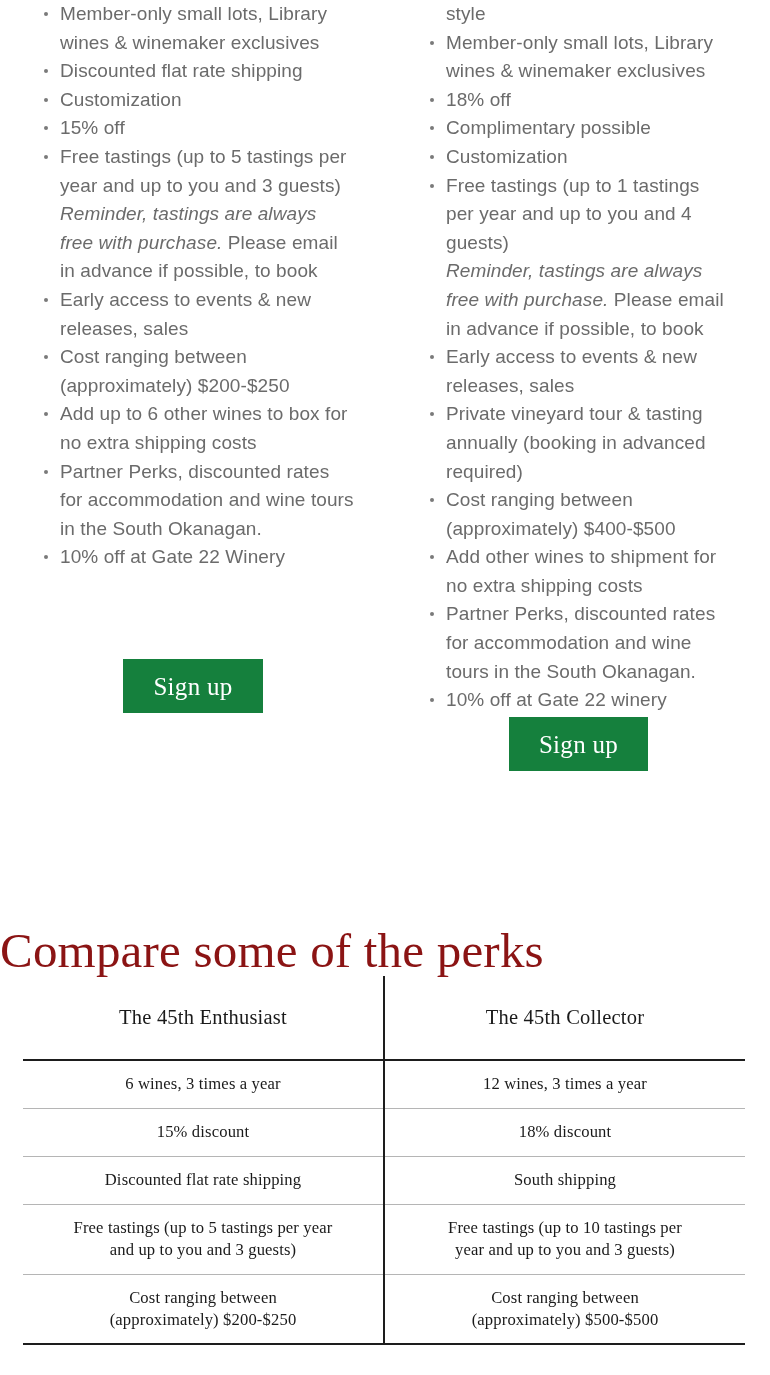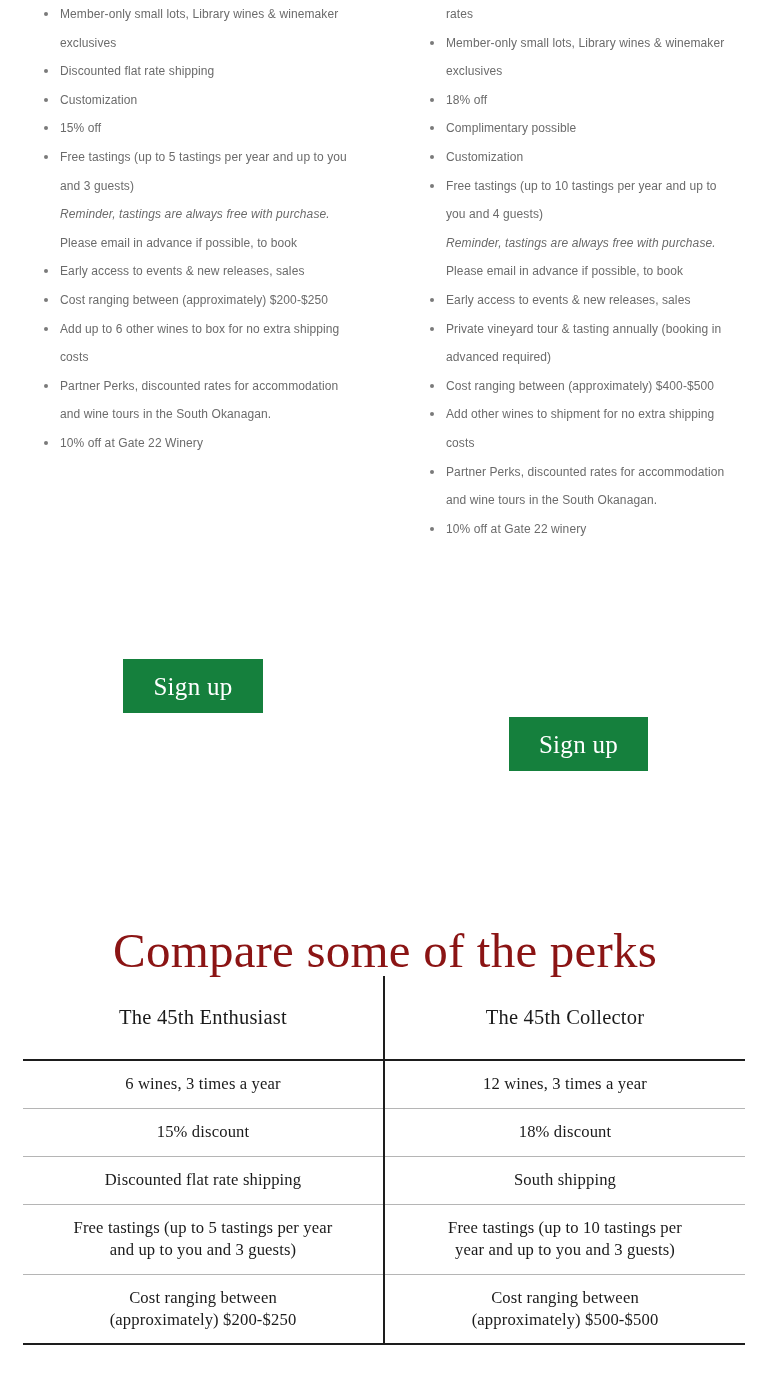--- a/index.html
+++ b/index.html
@@ -32,21 +32,21 @@
   .perk-col.right { left: 385px; width: 385px; }
 
   ul.perk-list {
     list-style: none;
     margin: 0;
     padding: 0;
   }
   ul.perk-list > li {
     position: relative;
     color: #6b6b6b;
-    font-size: 12px;
+    font-size: 19px;
     line-height: 28.6px;
     font-family: "Liberation Sans", sans-serif;
     font-weight: 400;
     letter-spacing: 0.1px;
   }
   ul.perk-list > li.bulleted {
     padding-left: 16px;
   }
   ul.perk-list > li.bulleted::before {
     content: "";
@@ -87,21 +87,21 @@
   }
   .signup-btn.left-btn  { left: 123px; top: 659px; width: 140px; height: 54px; }
   .signup-btn.right-btn { left: 509px; top: 717px; width: 139px; height: 54px; }
 
   
   .compare-heading {
     position: absolute;
     left: 0;
     top: 879px;
     width: 770px;
-    text-align: center;
+    text-align: left;
     color: #8b1414;
     font-family: "Liberation Serif", serif;
     font-size: 49px;
     font-weight: 400;
     line-height: 1.25;
     letter-spacing: 0.2px;
   }
 
   
   .compare-table-wrap {
@@ -171,26 +171,26 @@
         <li class="bulleted">Early access to events &amp; new releases, sales</li>
         <li class="bulleted">Cost ranging between (approximately) $200-$250</li>
         <li class="bulleted">Add up to 6 other wines to box for no extra shipping costs</li>
         <li class="bulleted">Partner Perks, discounted rates for accommodation and wine tours in the South Okanagan.</li>
         <li class="bulleted">10% off at Gate 22 Winery</li>
       </ul>
   </div>
 
   <div class="perk-col right">
     <ul class="perk-list" id="right-list">
-        <li class="continuation">rates</li>
+        <li class="continuation">style</li>
         <li class="bulleted">Member-only small lots, Library wines &amp; winemaker exclusives</li>
         <li class="bulleted">18% off</li>
         <li class="bulleted">Complimentary possible</li>
         <li class="bulleted">Customization</li>
-        <li class="bulleted">Free tastings (up to 10 tastings per year and up to you and 4 guests)</li>
+        <li class="bulleted">Free tastings (up to 1 tastings per year and up to you and 4 guests)</li>
         <li class="continuation"><em class="reminder-em"> Reminder, tastings are always free with purchase.</em> Please email in advance if possible, to book</li>
         <li class="bulleted">Early access to events &amp; new releases, sales</li>
         <li class="bulleted">Private vineyard tour &amp; tasting annually (booking in advanced required)</li>
         <li class="bulleted">Cost ranging between (approximately) $400-$500</li>
         <li class="bulleted">Add other wines to shipment for no extra shipping costs</li>
         <li class="bulleted">Partner Perks, discounted rates for accommodation and wine tours in the South Okanagan.</li>
         <li class="bulleted">10% off at Gate 22 winery</li>
       </ul>
   </div>
 

